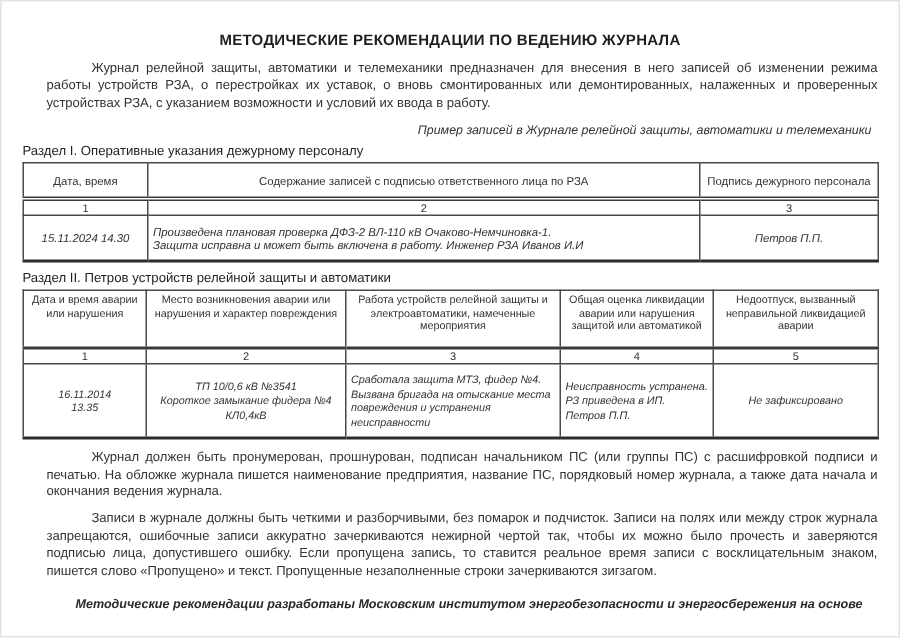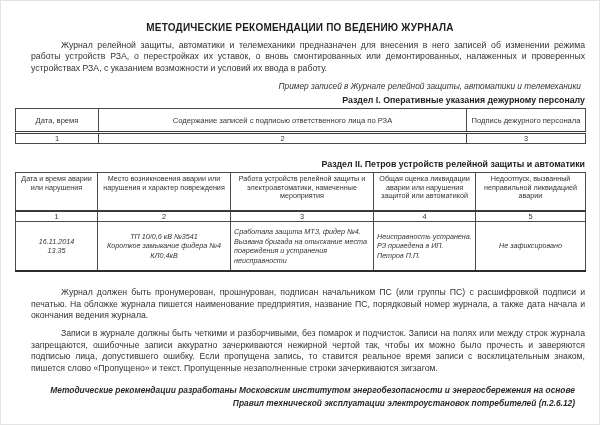--- a/index.html
+++ b/index.html
@@ -17,27 +17,27 @@
   }
   .para{
     margin:0 0 7px 16px;text-align:justify;
     font-size:8.7px;line-height:11.4px;text-indent:30px;color:#333;
   }
   .example-note{
     margin:0 4px 4px 0;text-align:right;
     font-size:8.3px;font-style:italic;color:#333;
   }
   .section-heading{
-    margin:0 0 3px 0;text-align:right;
-    font-size:8.8px;font-weight:bold;color:#1e1e1e;
+    margin:0 0 3px 0;text-align:left;
+    font-size:8.8px;font-weight:normal;color:#1e1e1e;
   }
 
   table{
     border-collapse:collapse;table-layout:fixed;
-    margin:0 auto 15px auto;width:570px;
+    margin:0 auto 5px auto;width:570px;
   }
   td,th{
     border:1px solid #4a4a4a;
     font-weight:normal;padding:1px 3px;
     font-size:7.6px;line-height:9px;color:#333;
     overflow:visible;
   }
   .t1 th{height:20px;text-align:center;vertical-align:middle;}
   .t1 .num-row td{
     border-top:3px double #3a3a3a;
@@ -97,20 +97,26 @@
       <tr>
         <th>Дата, время</th>
         <th>Содержание записей с подписью ответственного лица по РЗА</th>
         <th>Подпись дежурного персонала</th>
       </tr>
       <tr class="num-row">
         <td>1</td>
         <td>2</td>
         <td>3</td>
       </tr>
+      <tr class="data-row">
+        <td class="c-date">15.11.2024 14.30</td>
+        <td class="c-content">Произведена плановая проверка ДФЗ-2 ВЛ-110 кВ Очаково-Немчиновка-1.
+Защита исправна и может быть включена в работу. Инженер РЗА Иванов И.И</td>
+        <td class="c-sign">Петров П.П.</td>
+      </tr>
     </tbody>
   </table>
 
   <div class="section-heading">Раздел II. Петров устройств релейной защиты и автоматики</div>
 
   <table class="t2">
     <colgroup>
       <col style="width:82px">
         <col style="width:133px">
         <col style="width:143px">
@@ -159,16 +165,15 @@
       </tr>
     </tbody>
   </table>
 
   <p class="para" style="margin-top:6px;">Журнал должен быть пронумерован, прошнурован, подписан начальником ПС (или группы ПС) с расшифровкой подписи и печатью. На обложке журнала пишется наименование предприятия, название ПС, порядковый номер журнала, а также дата начала и окончания ведения журнала.</p>
 
   <p class="para">Записи в журнале должны быть четкими и разборчивыми, без помарок и подчисток. Записи на полях или между строк журнала запрещаются, ошибочные записи аккуратно зачеркиваются нежирной чертой так, чтобы их можно было прочесть и заверяются подписью лица, допустившего ошибку. Если пропущена запись, то ставится реальное время записи с восклицательным знаком, пишется слово «Пропущено» и текст. Пропущенные незаполненные строки зачеркиваются зигзагом.</p>
 
   <div class="footer-note">
     <div>Методические рекомендации разработаны Московским институтом энергобезопасности и энергосбережения на основе</div>
-    <div>Правил технической эксплуатации электроустановок потребителей (п.2.6.12)</div>
   </div>
 
 </div>
 
 </body></html>

